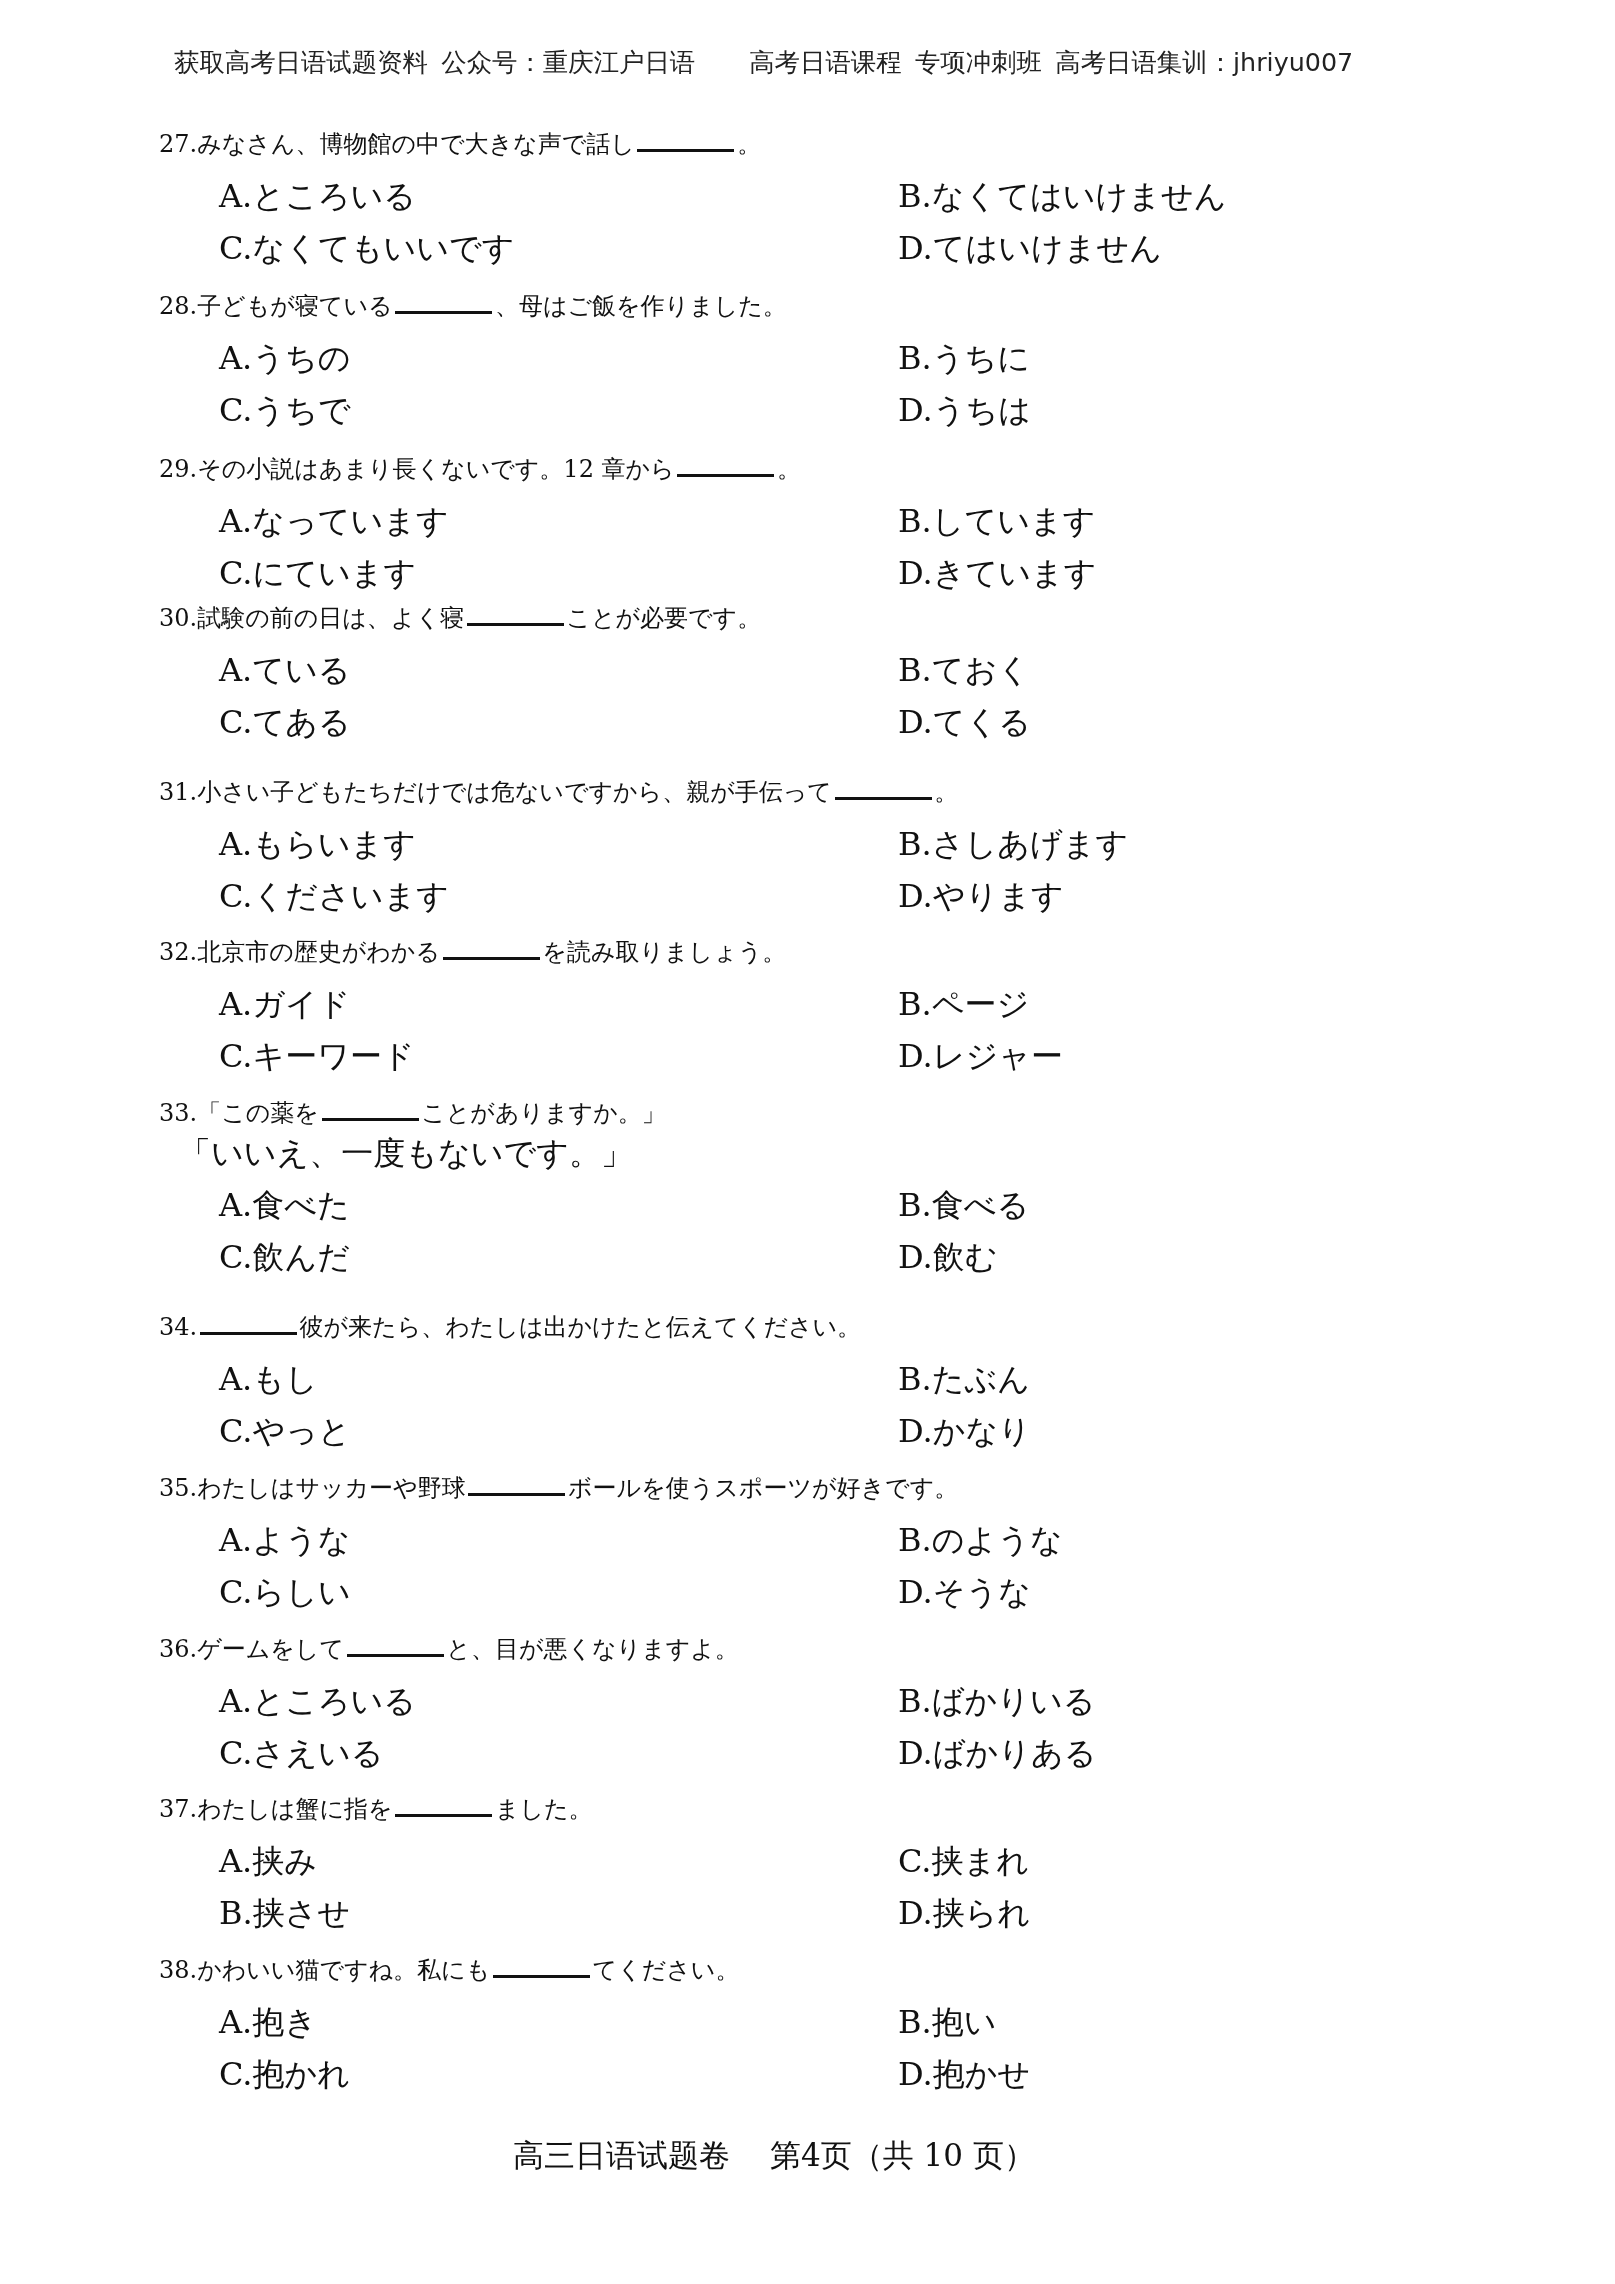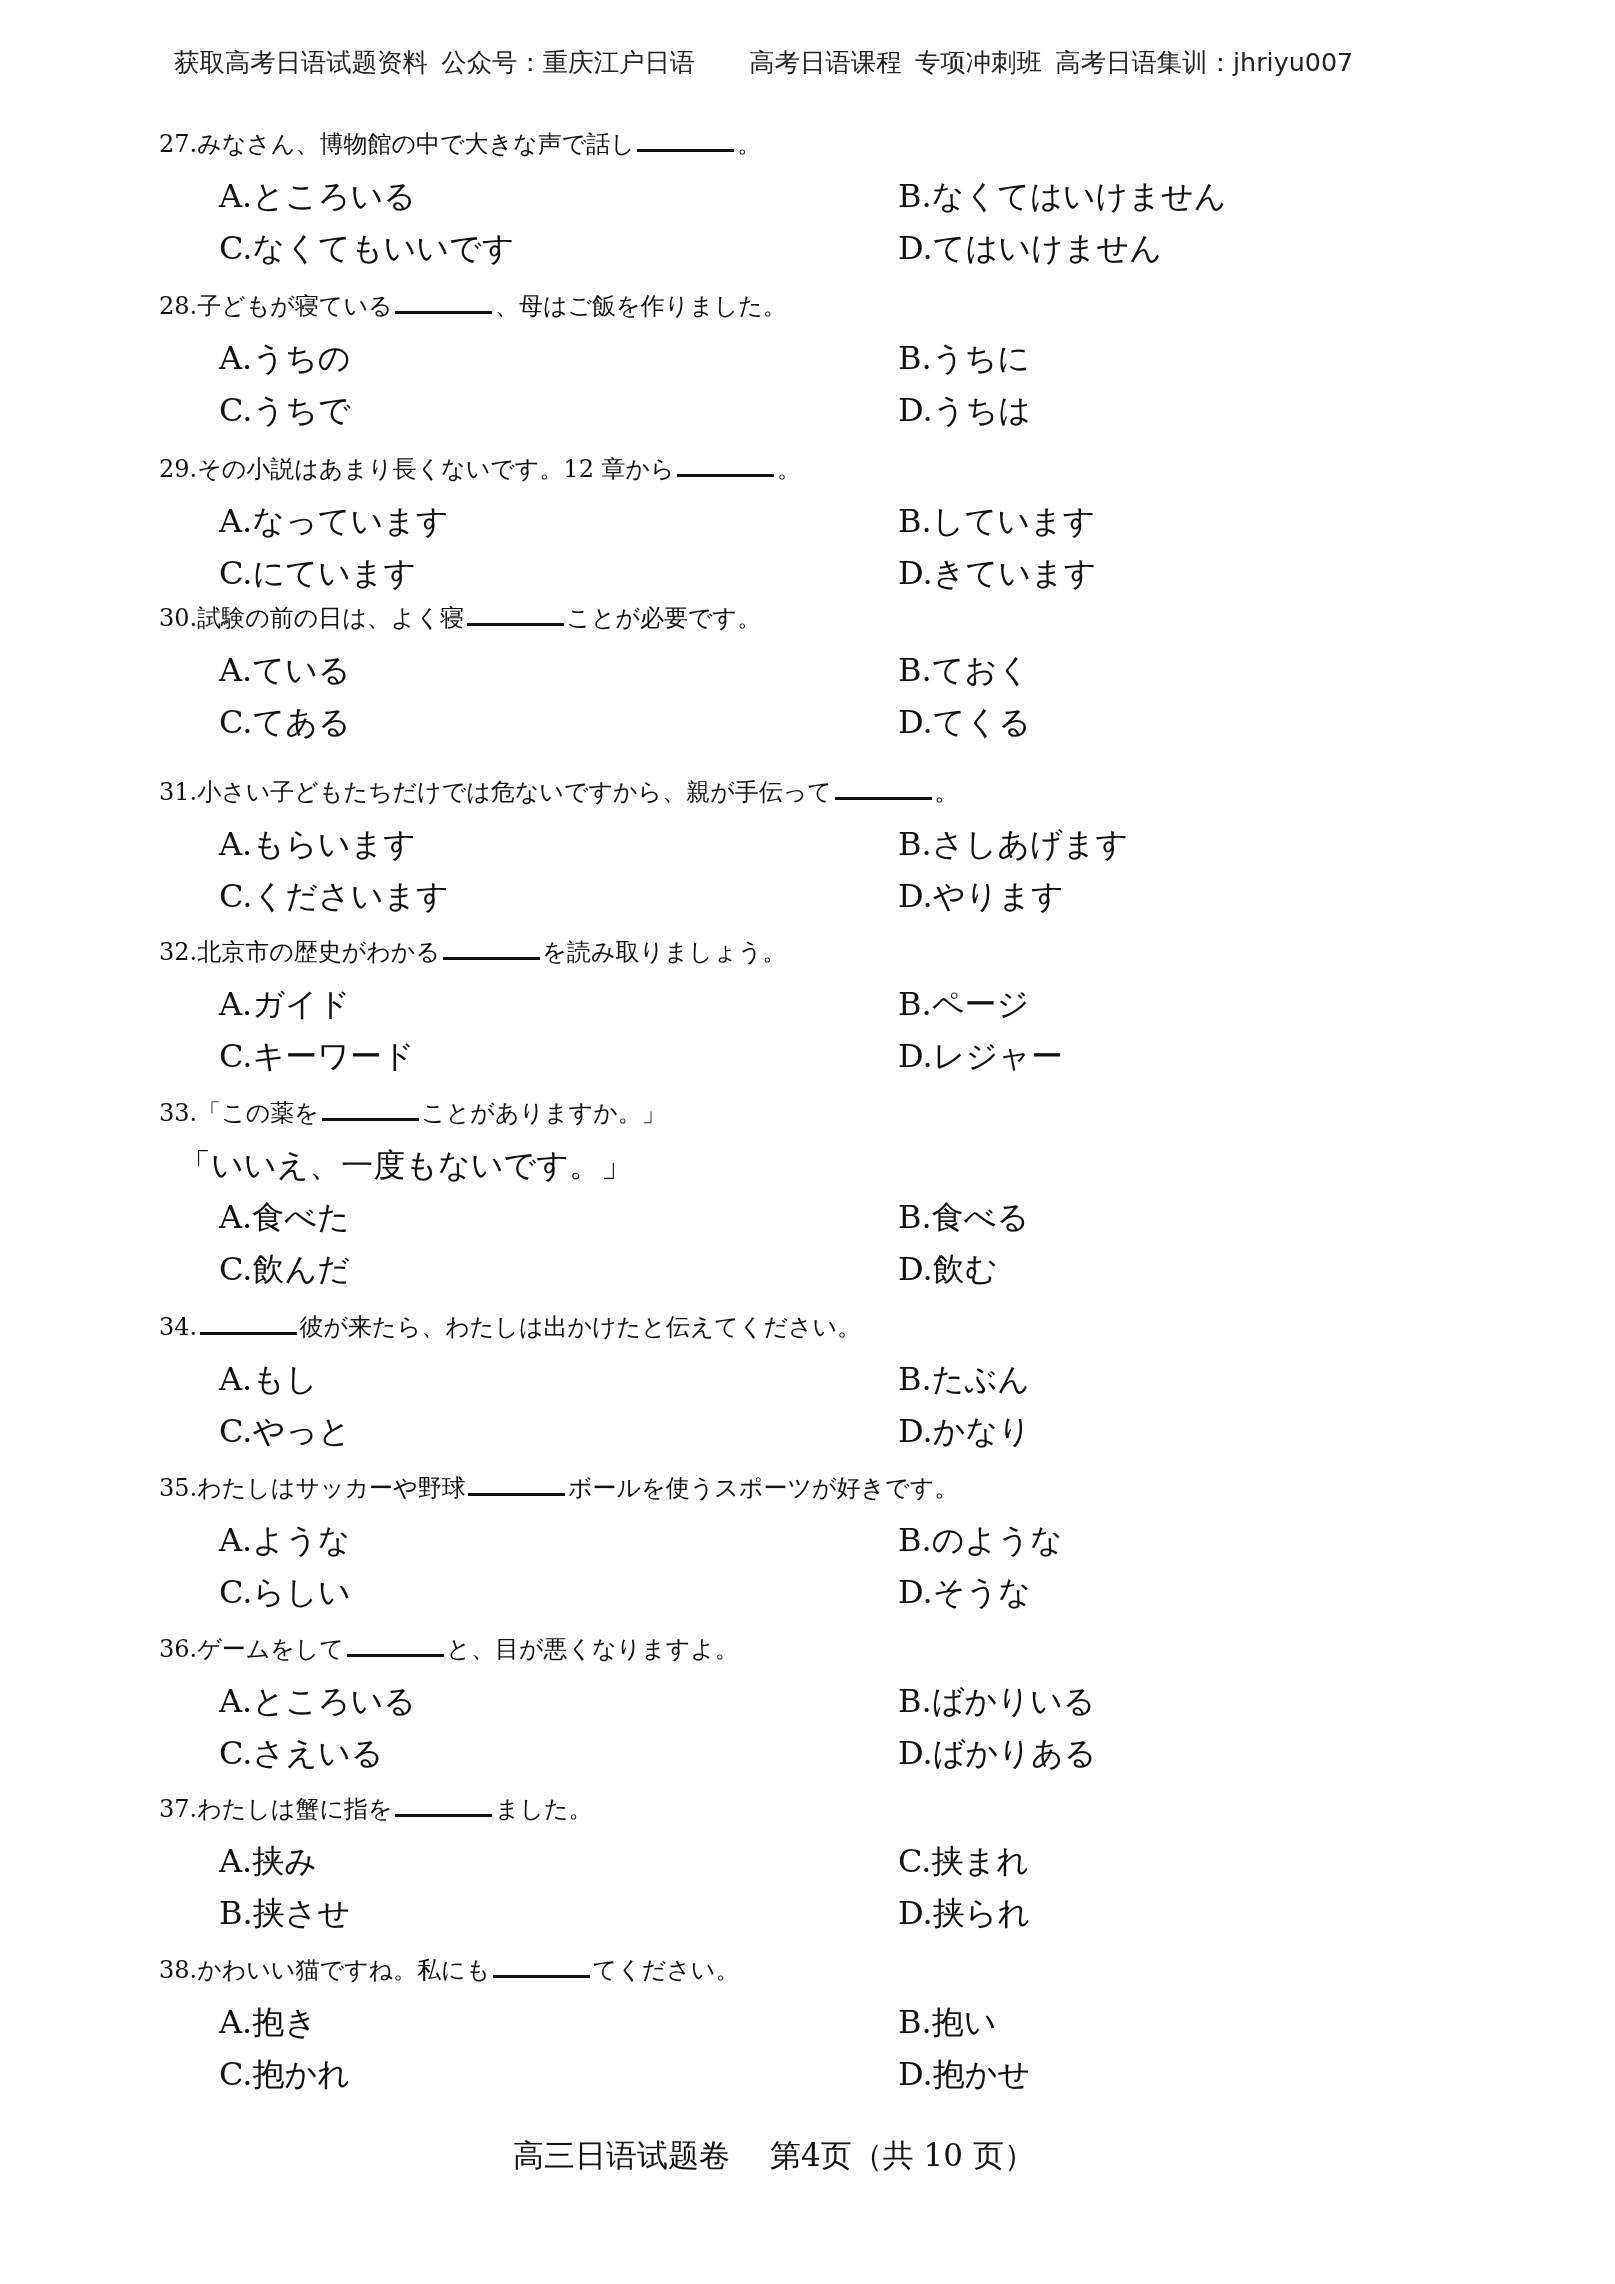--- a/index.html
+++ b/index.html
@@ -44,21 +44,21 @@
       border-bottom: 3.3px solid #111;
       height: 27px;
       margin: 0 2.7px;
       vertical-align: baseline;
     }
     .sub {
       font-size: 32px;
       line-height: 40px;
       white-space: nowrap;
       padding-left: 20px;
-      margin-top: 12px;
+      margin-top: 0;
     }
     .options {
       display: grid;
       grid-template-columns: 679px 669px;
       row-gap: 12px;
       margin-top: 12px;
       padding-left: 60px;
     }
     .opt {
       font-size: 32px;

